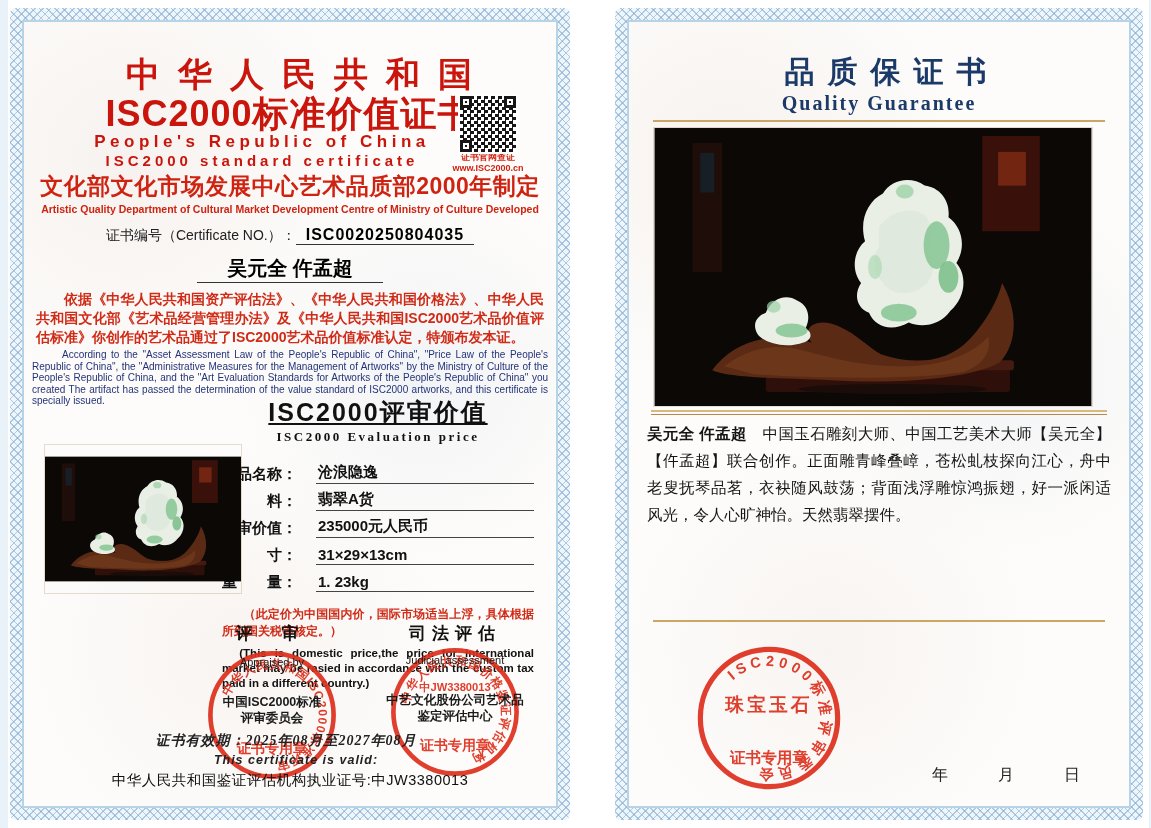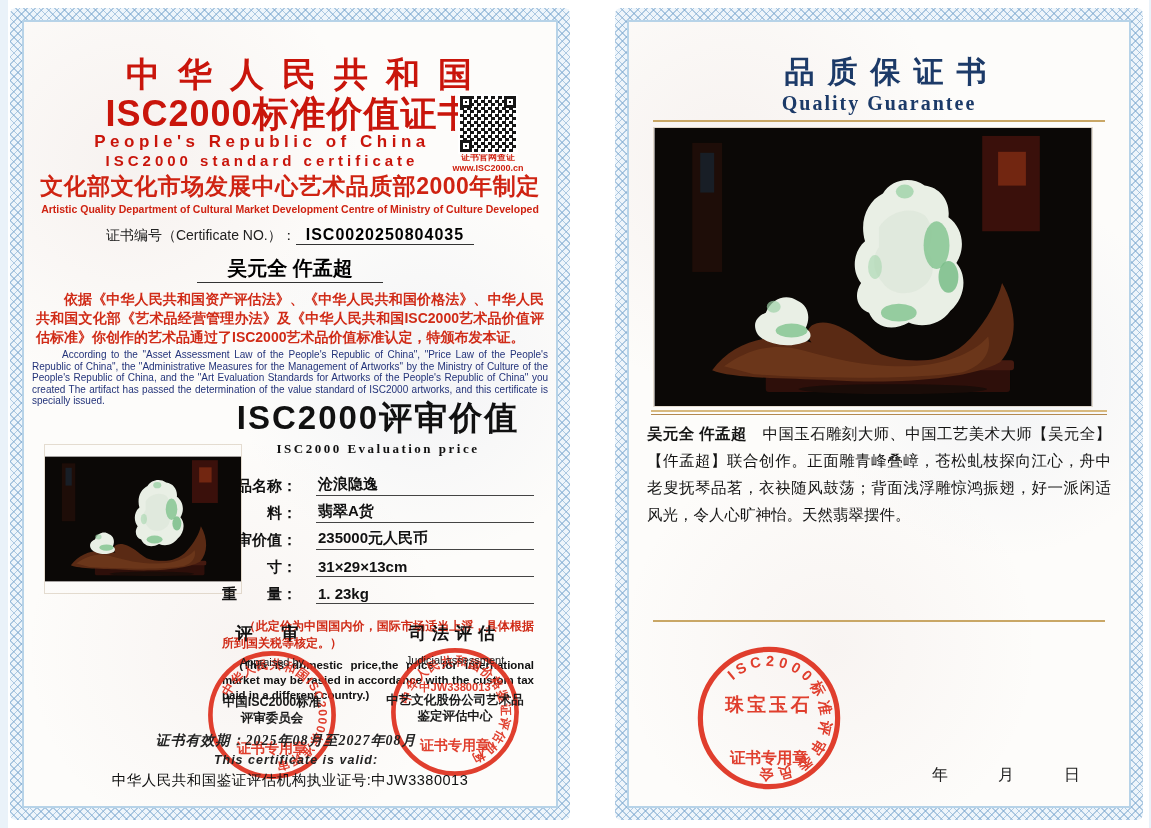--- a/index.html
+++ b/index.html
@@ -44,21 +44,21 @@
   .t-zh2{font-size:36px;font-weight:bold;letter-spacing:1px;}
   .t-en{font-size:17px;font-weight:bold;letter-spacing:4.5px;}
   .t-en2{font-size:15px;font-weight:bold;letter-spacing:4px;}
   .banner-zh{font-size:23px;font-weight:bold;letter-spacing:0.5px;color:#cf2312;}
   .banner-en{font-size:10.5px;font-weight:bold;color:#cf2312;}
   .certrow{font-size:14px;color:#222;}
   .certno{font-size:16px;font-weight:bold;border-bottom:1.5px solid #333;padding:0 10px 1px;letter-spacing:1px;}
   .names{font-size:20px;font-weight:bold;border-bottom:1.5px solid #333;padding:0 30px 3px;}
   .para-zh{font-size:14px;font-weight:bold;color:#d02b17;line-height:19px;text-align:justify;text-indent:2em;}
   .para-en{font-size:10px;color:#23337a;line-height:11.5px;text-align:justify;text-indent:3em;font-weight:500;}
-  .sec-title{font-size:33px;font-weight:bold;color:#111;letter-spacing:2px;}
+  .sec-title{font-size:25px;font-weight:bold;color:#111;letter-spacing:2px;text-decoration:underline;}
   .sec-sub{font-size:13px;font-weight:bold;color:#111;letter-spacing:2.5px;font-family:"Liberation Serif",serif;}
   .frow{display:flex;align-items:flex-end;height:27px;}
   .flabel{font-size:15px;font-weight:bold;color:#111;white-space:nowrap;width:94px;}
   .fval{flex:1;font-size:15px;font-weight:bold;color:#111;border-bottom:1.2px solid #444;padding:0 2px 1px;white-space:nowrap;}
   .note-zh{font-size:12px;font-weight:bold;color:#d02b17;line-height:17px;text-align:justify;text-indent:1.8em;}
   .note-en{font-size:11.5px;font-weight:bold;color:#111;line-height:15px;text-align:justify;text-indent:1.5em;}
   .app-head{font-size:17px;font-weight:bold;color:#111;letter-spacing:6px;}
   .stamp{opacity:.92;}
   .overlay-black{color:#1a1a1a;font-weight:bold;text-align:center;line-height:16px;font-size:12.5px;white-space:nowrap;}
   .overlay-sub{color:#1a1a1a;font-weight:normal;font-size:11px;white-space:nowrap;}

